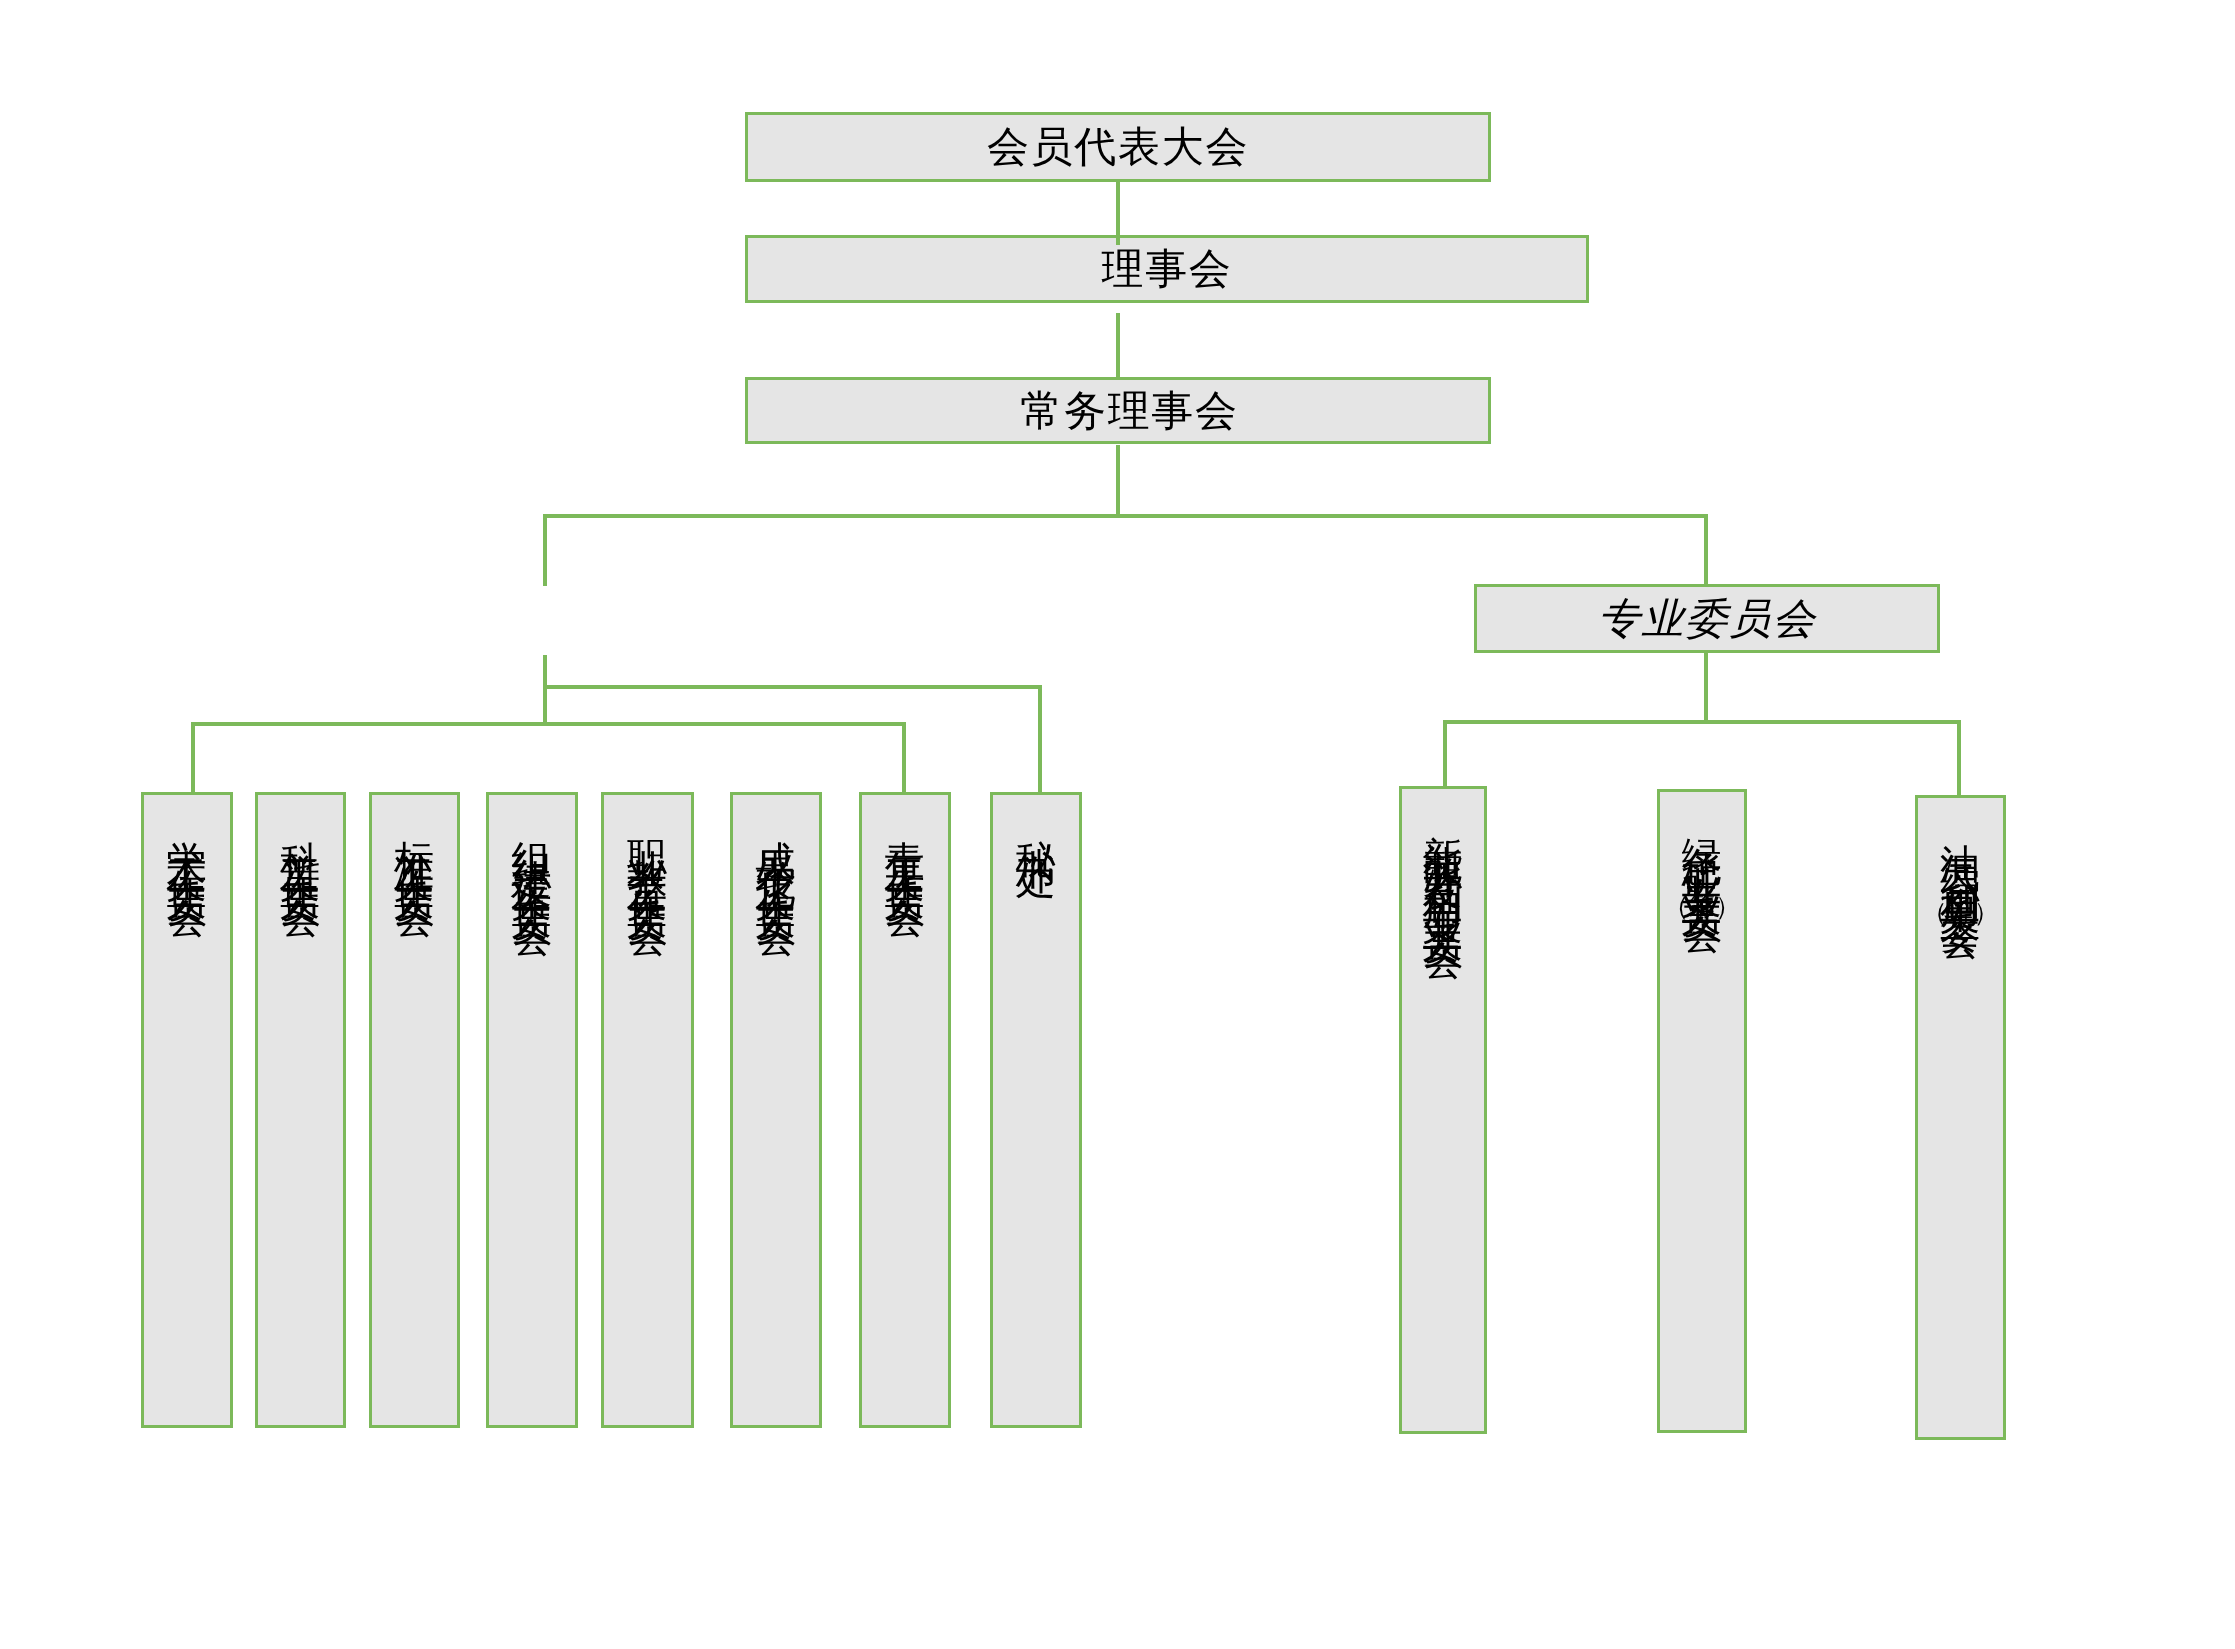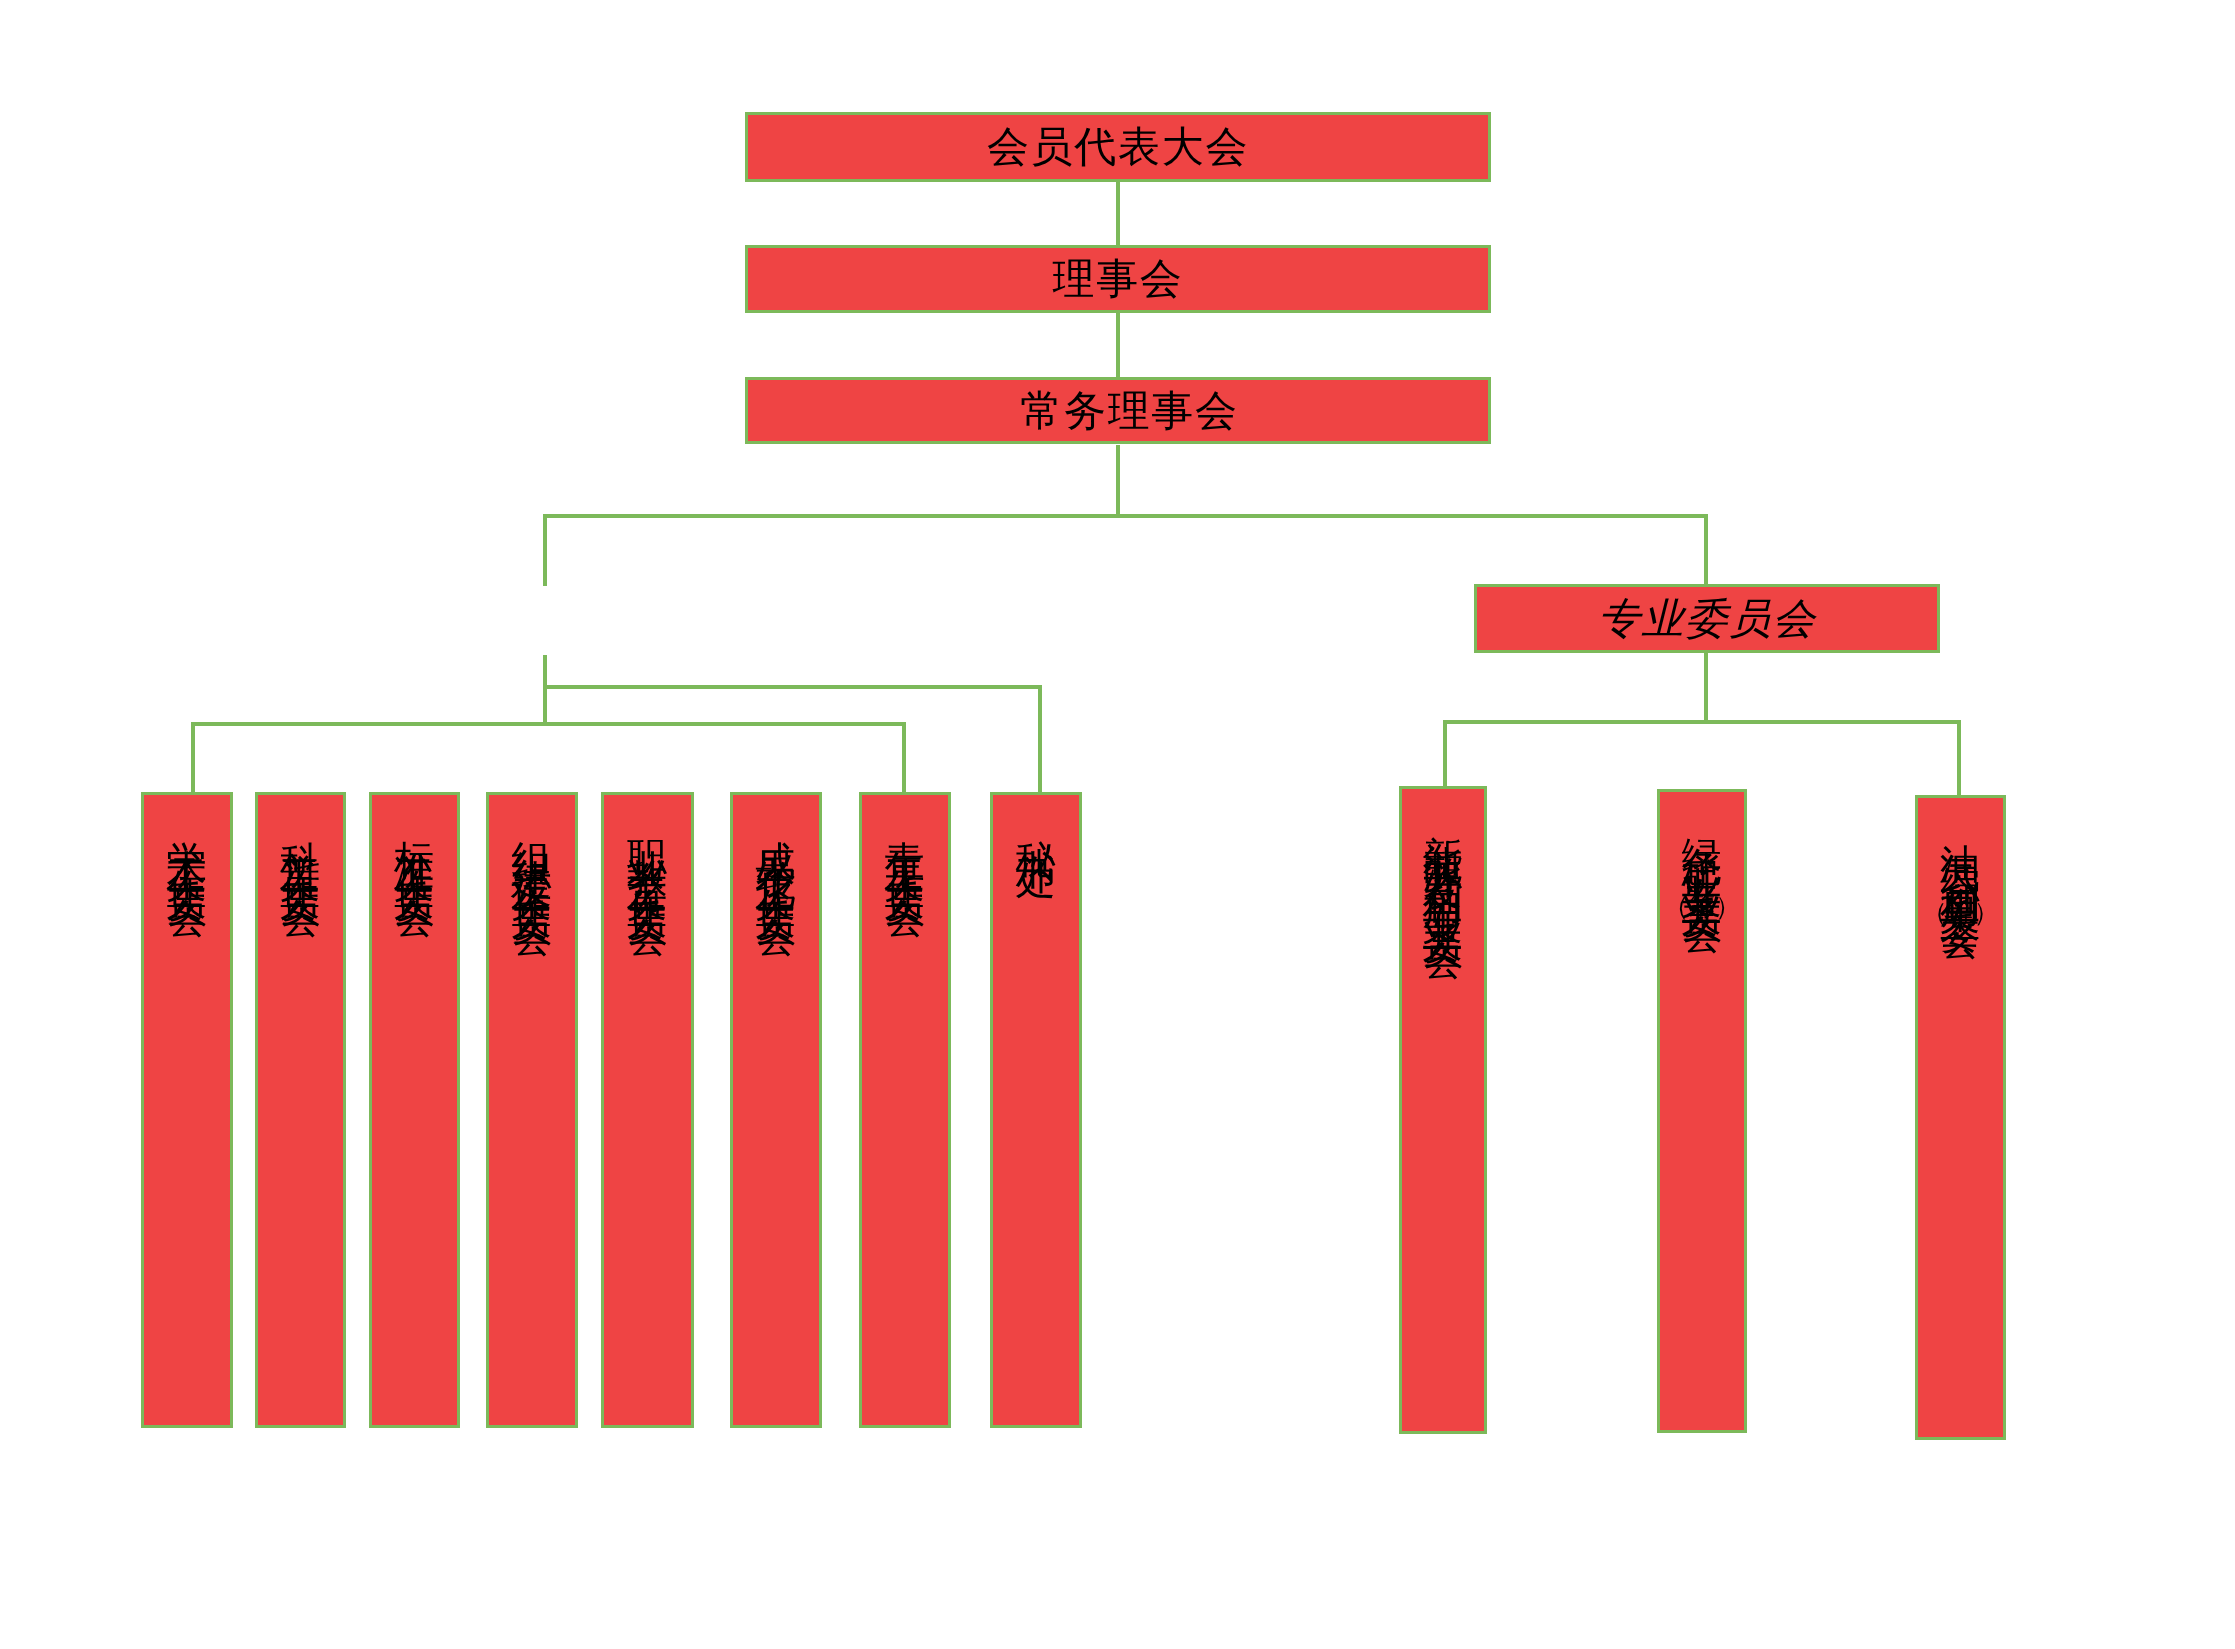--- a/index.html
+++ b/index.html
@@ -13,21 +13,21 @@
     height: 1650px;
     background: #ffffff;
     font-family: "DejaVu Serif", "Liberation Serif", serif;
     color: #000000;
   }
   
   .node {
     position: absolute;
     box-sizing: border-box;
     border: 3.5px solid #7CB95A;
-    background: #ef4444;
+    background: #e5e5e5;
   }
   .hnode {
     display: flex;
     align-items: center;
     justify-content: center;
     font-size: 42px;
     letter-spacing: 1.7px;
     white-space: nowrap;
   }
   .leaf {
@@ -57,21 +57,21 @@
     width: 3.5px;
     background: #7CB95A;
   }
   .hline {
     position: absolute;
     height: 4.4px;
     background: #7CB95A;
   }
   
   .p-a1 { left: 745px;  top: 112px; width: 746px; height: 70px; }
-  .p-a2 { left: 745px;  top: 245px; width: 746px; height: 68px; }
+  .p-a2 { left: 745px;  top: 235px; width: 844px; height: 68px; }
   .p-a3 { left: 745px;  top: 377px; width: 746px; height: 67px; padding-left: 23px; }
   
   .p-b1 { left: 314px;  top: 586px; width: 463px; height: 69px; }
   .p-b2 { left: 1474px; top: 584px; width: 466px; height: 69px; font-style: italic; }
   
   .p-l1 { left: 141px;  top: 792px; width: 92px; height: 636px; }
   .p-l2 { left: 255px;  top: 792px; width: 91px; height: 636px; }
   .p-l3 { left: 369px;  top: 792px; width: 91px; height: 636px; }
   .p-l4 { left: 486px;  top: 792px; width: 92px; height: 636px; }
   .p-l5 { left: 601px;  top: 792px; width: 93px; height: 636px; }

